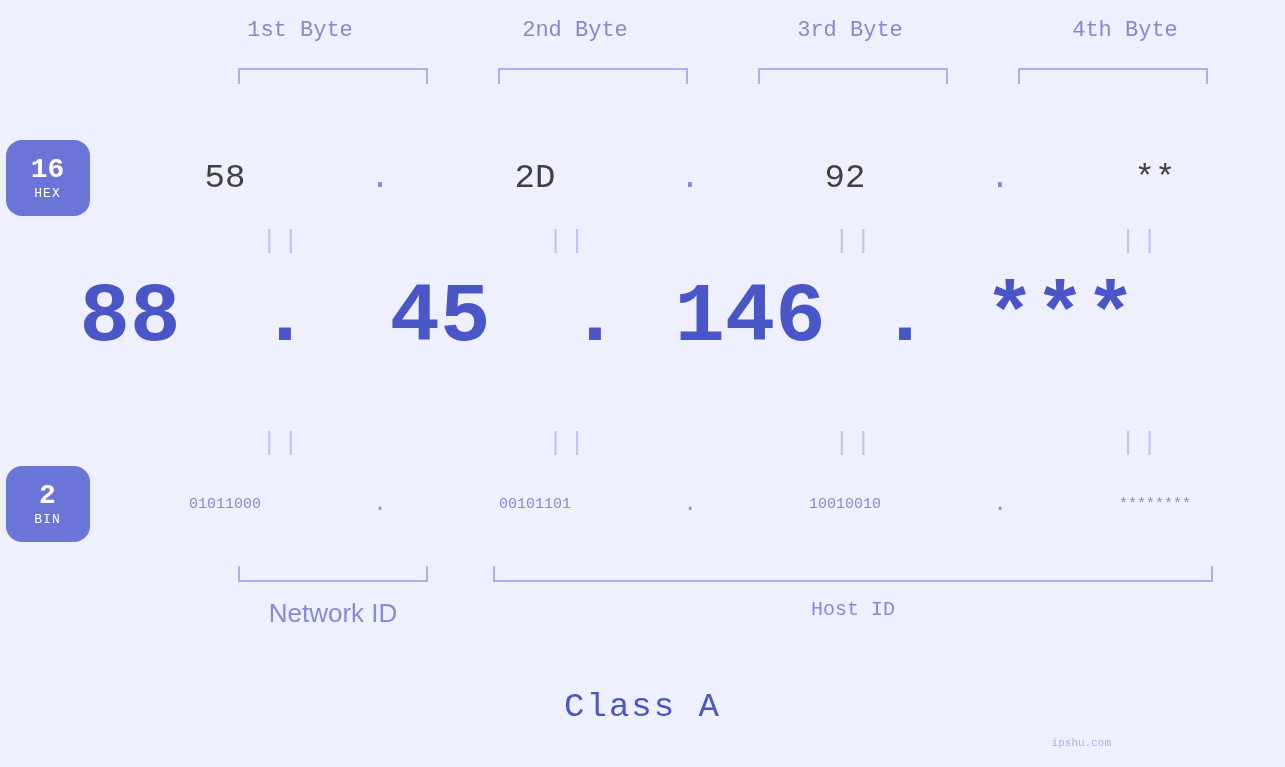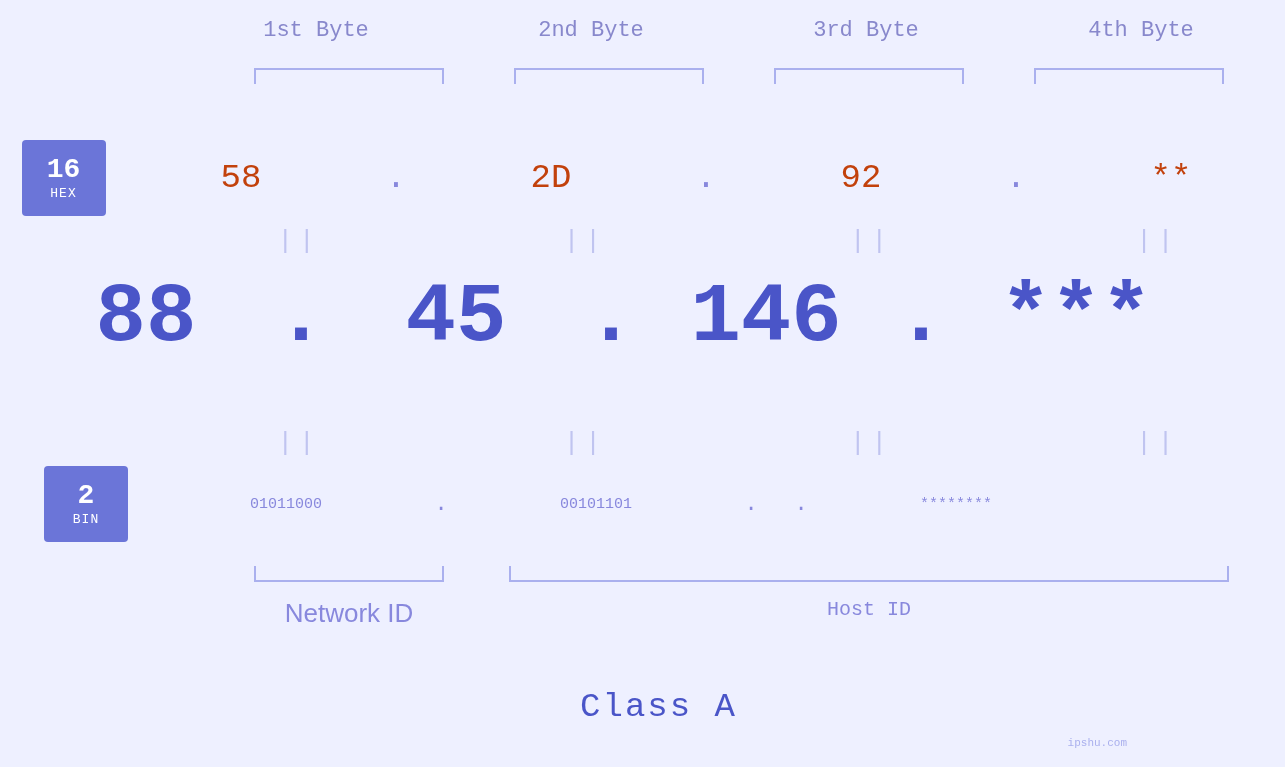--- a/index.html
+++ b/index.html
@@ -14,21 +14,21 @@
       background-color: #eef0ff;
       font-family: 'Courier New', Courier, monospace;
       overflow: hidden;
       position: relative;
     }
 
     .base-badge {
       width: 84px;
       height: 76px;
       background-color: #6b75d8;
-      border-radius: 4px;
+      border-radius: 16px;
       display: flex;
       flex-direction: column;
       align-items: center;
       justify-content: center;
       color: white;
     }
 
     .base-number {
       font-size: 28px;
       font-weight: bold;
@@ -46,21 +46,21 @@
       right: 20px;
       color: #aab0ee;
       font-size: 11px;
       font-family: Liberation Mono, monospace;
     }
 
     
     .page-layout {
       position: absolute;
       top: 0;
-      left: 16px;
+      left: 0;
       width: 1131px;
       height: 767px;
     }
 
     .header-labels {
       position: absolute;
       top: 18px;
       left: 0;
       width: 1285px;
       display: flex;
@@ -132,21 +132,21 @@
 
     .v-dot {
       width: 50px;
       text-align: center;
       display: flex;
       justify-content: center;
       align-items: center;
     }
 
     .hex-val {
-      color: #c2410c;
+      color: #404040;
       font-size: 34px;
       font-family: 'Courier New', Courier, monospace;
     }
 
     .hex-dot {
       color: #8888dd;
       font-size: 34px;
     }
 
     
@@ -422,20 +422,23 @@
       </div>
       <div class="v-dot">
         <span class="bin-dot">.</span>
       </div>
       <div class="bin-cell">
         <span class="bin-val">00101101</span>
       </div>
       <div class="v-dot">
         <span class="bin-dot">.</span>
       </div>
+      <div class="bin-cell">
+        <span class="bin-val">10010010</span>
+      </div>
       <div class="v-dot">
         <span class="bin-dot">.</span>
       </div>
       <div class="bin-cell">
         <span class="bin-val">********</span>
       </div>
     </div>
   </div>
 
   <div class="bot-brackets">

